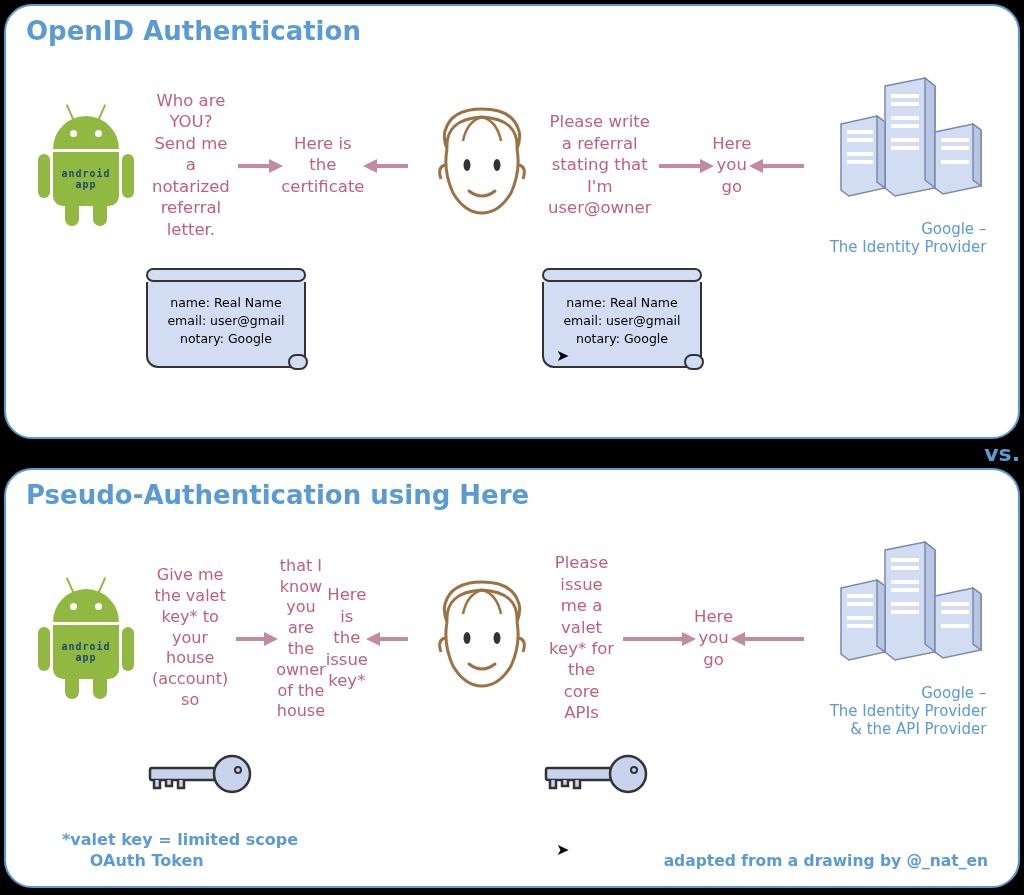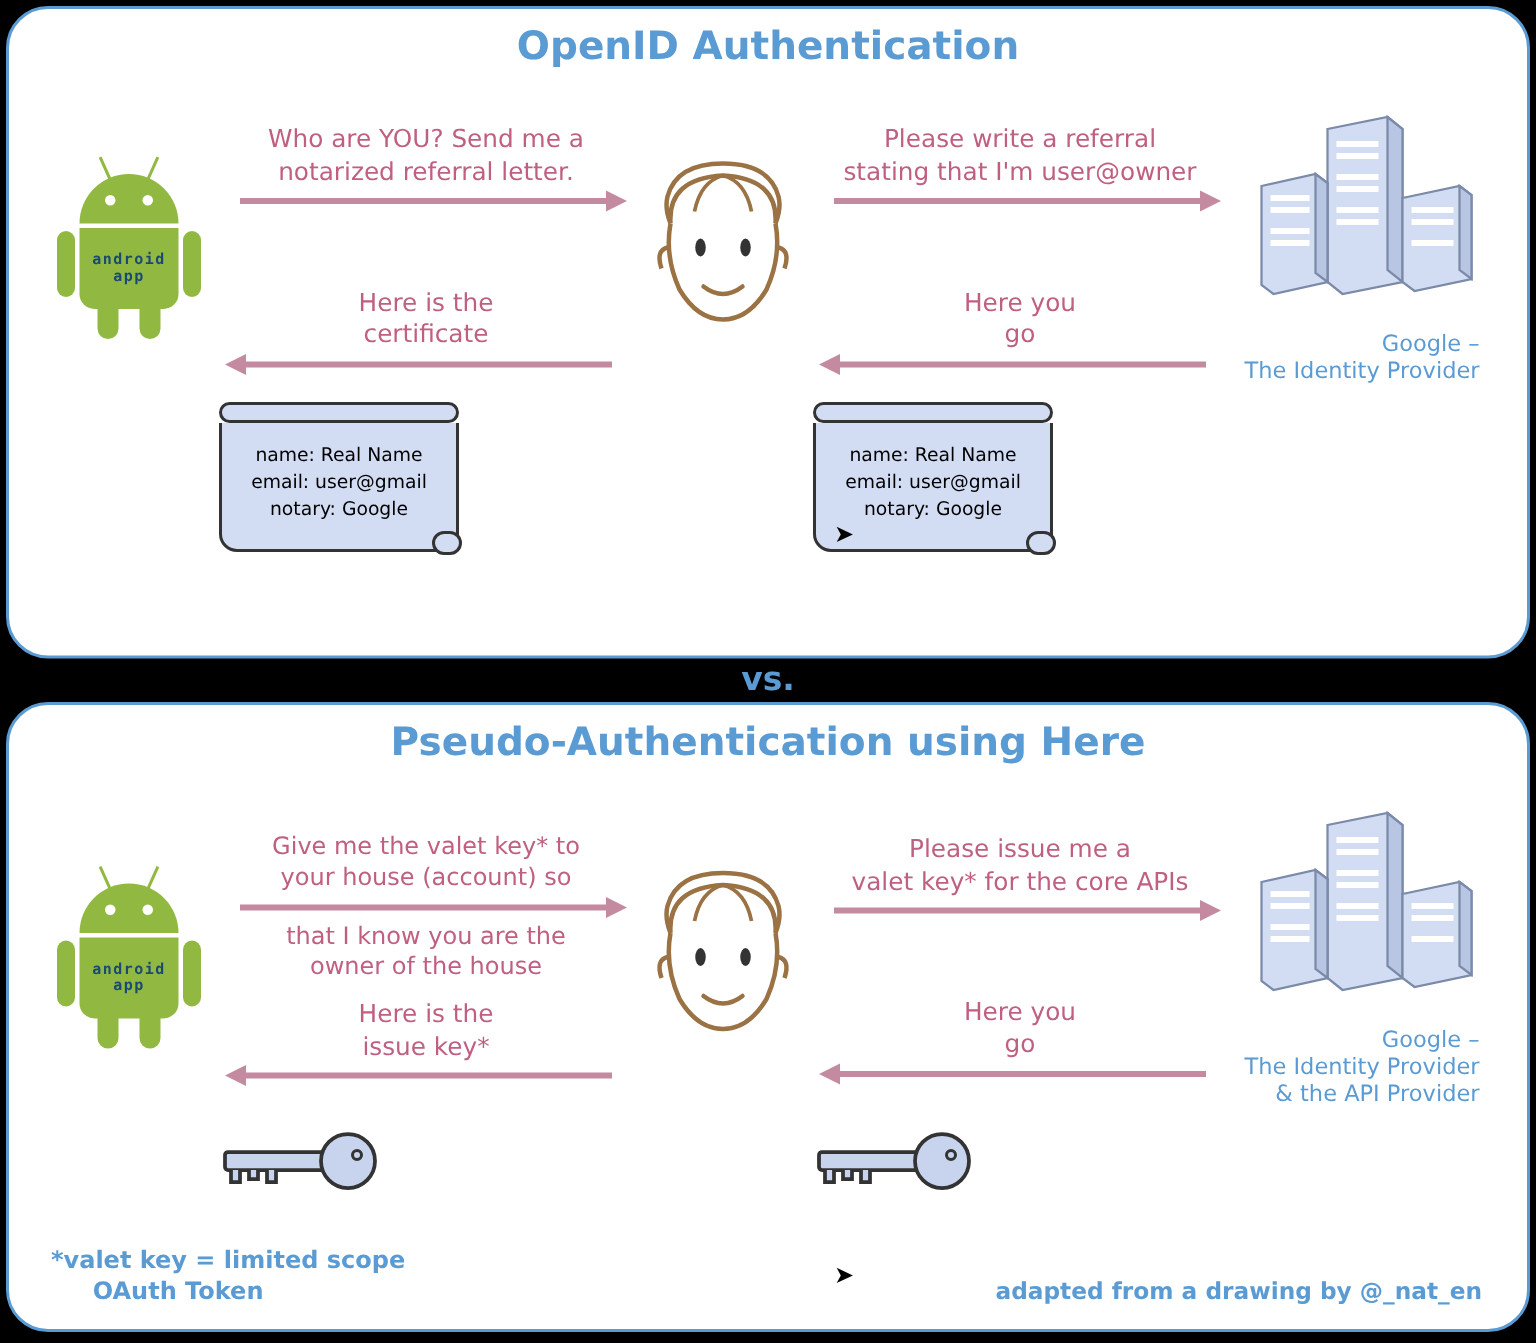--- a/index.html
+++ b/index.html
@@ -13,28 +13,28 @@
   .panel {
     background: #fff;
     border: 2px solid #5a9bd4;
     border-radius: 28px;
     padding: 10px 20px 16px 20px;
     position: relative;
   }
   .panel-top { height: 435px; }
   .panel-bottom { height: 420px; }
   .vs {
-    text-align: center;
+    text-align: right;
     color: #5a9bd4;
     font-weight: bold;
     font-size: 22px;
     margin: 2px 0;
   }
   .title {
-    text-align: center;
+    text-align: left;
     color: #5a9bd4;
     font-size: 26px;
     font-weight: bold;
     margin-bottom: 30px;
   }
   .row {
     display: flex;
     align-items: center;
     position: relative;
   }
@@ -47,24 +47,23 @@
   }
   .actor-label {
     color: #5a9bd4;
     font-size: 15px;
     text-align: right;
     margin-top: 4px;
   }
   .msg-col {
     flex: 1;
     display: flex;
-    flex-direction: column;
+    flex-direction: row;
     align-items: center;
     padding: 0 6px;
-    justify-content: flex-end;
   }
   .msg-text {
     color: #c06080;
     font-size: 16.5px;
     text-align: center;
     line-height: 1.3;
     margin-bottom: 2px;
   }
   .arrow {
     width: 100%;
@@ -204,21 +203,21 @@
     width: 20px; height: 16px;
     border: 2px solid #333;
     border-radius: 10px;
     background: #d2dcf2;
   }
   
   .key-svg { width: 110px; height: 50px; }
   .footnote-left {
     position: absolute;
     bottom: 14px;
-    left: 28px;
+    left: 56px;
     color: #5a9bd4;
     font-size: 16px;
     font-weight: bold;
     line-height: 1.3;
   }
   .footnote-right {
     position: absolute;
     bottom: 16px;
     right: 30px;
     color: #5a9bd4;

